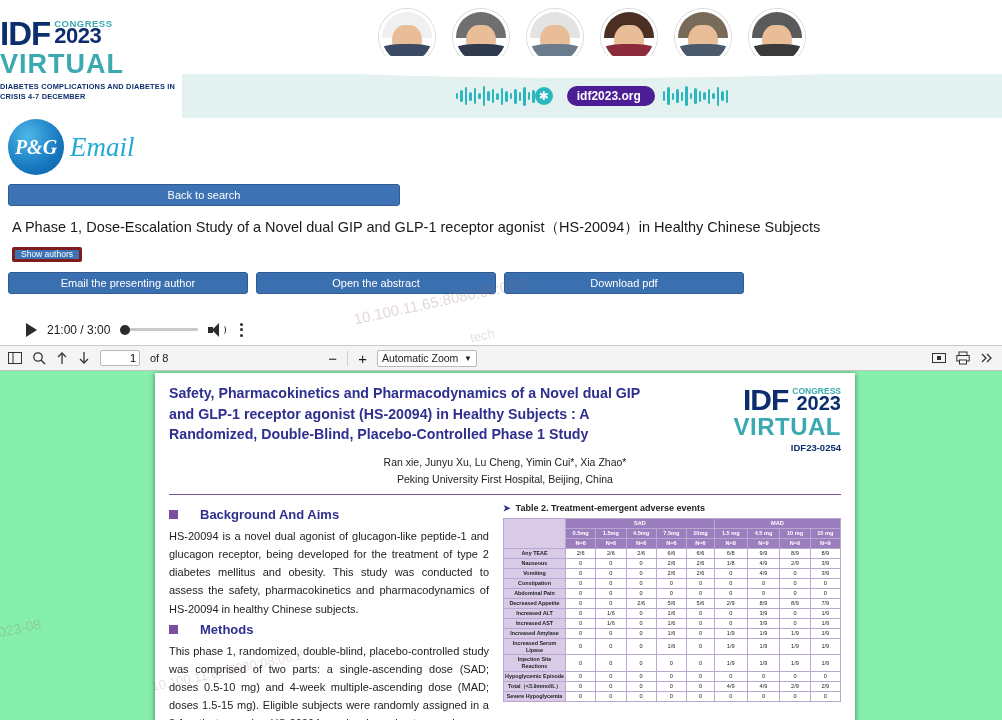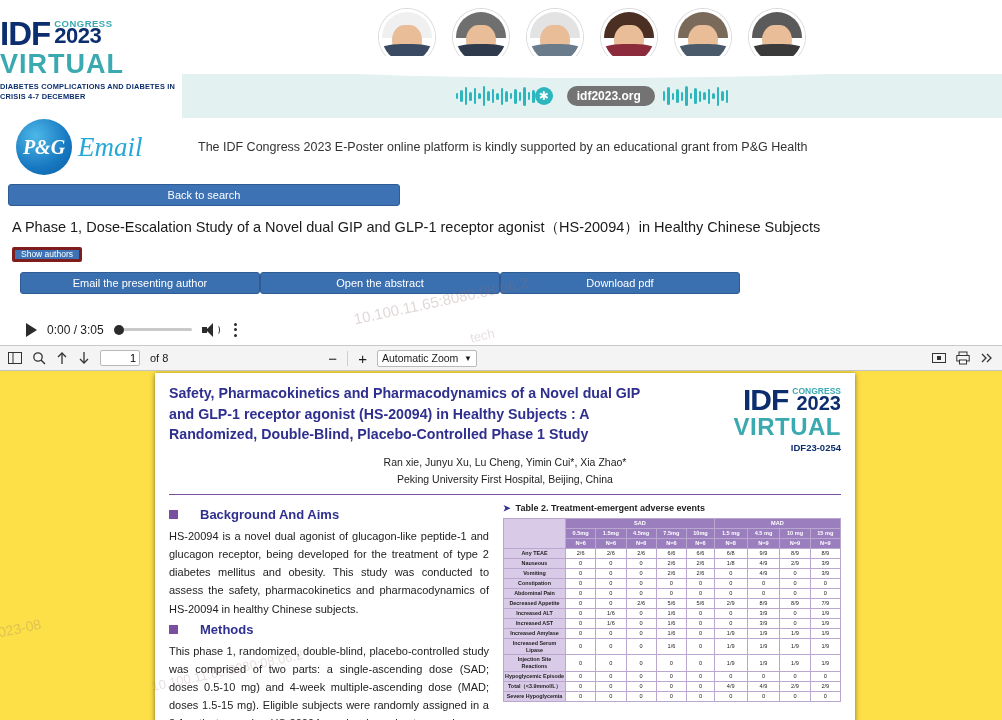--- a/index.html
+++ b/index.html
@@ -71,37 +71,37 @@
   }
   .wave-curve {
     position:absolute; left:0; right:0; top:-18px; height:22px;
     background:#ffffff;
     border-bottom-left-radius:50% 100%;
     border-bottom-right-radius:50% 100%;
   }
   .bars { display:flex; align-items:center; gap:2px; height:22px; }
   .bars span { width:2.5px; background:#2bb7bd; border-radius:2px; display:block; }
   .url-pill {
-    background:#737373; color:#fff; font-size:12px; font-weight:bold;
+    background:#4c1d95; color:#fff; font-size:12px; font-weight:bold;
     padding:3px 14px 3px 10px; border-radius:12px; margin:0 8px;
     position:relative; z-index:2;
   }
   .pill-dot {
     width:18px; height:18px; border-radius:50%; background:#2bb7bd; color:#fff;
     display:inline-flex; align-items:center; justify-content:center;
     font-size:12px; margin-right:6px; position:relative; z-index:3;
   }
 
   
   .sponsor {
     height:58px; display:flex; align-items:center; background:#ffffff;
     position:relative;
   }
   .pg-logo {
-    width:182px; flex:0 0 182px; height:58px; display:flex; align-items:center; padding-left:16px;
+    width:182px; flex:0 0 182px; height:58px; display:flex; align-items:center; padding-left:8px;
   }
   .pg-circle {
     width:56px; height:56px; border-radius:50%;
     background:radial-gradient(circle at 35% 30%, #4db8e8 0%, #1778c0 60%, #0b5ea3 100%);
     color:#fff; display:flex; align-items:center; justify-content:center;
     font-size:20px; font-weight:bold; font-style:italic;
     font-family:"Liberation Serif", serif;
     flex:0 0 56px;
   }
   .pg-health {
@@ -124,21 +124,21 @@
   .title {
     font-size:14.5px; color:#1a1a1a; margin:12px 0 6px 4px;
     font-family:"Liberation Sans", sans-serif;
   }
   .show-authors {
     display:inline-flex; align-items:center; justify-content:center;
     background:#3d73b4; color:#fff; font-size:8.5px;
     border:3px solid #7f1d1d; border-radius:2px;
     height:15px; padding:0 6px; margin-left:4px; cursor:pointer;
   }
-  .btn-row { display:flex; gap:0; margin-top:10px;margin-left:12px; }
+  .btn-row { display:flex; gap:8px; margin-top:10px; }
   .btn-row .btn { width:240px; }
 
   
   .player {
     height:44px; display:flex; align-items:center; gap:10px;
     padding-left:18px; margin-top:14px; position:relative;
   }
   .play-tri {
     width:0; height:0;
     border-left:11px solid #2b2b2b;
@@ -189,21 +189,21 @@
     width:100px; height:17px; border:1px solid #b9b9b9; background:#fff;
     font-size:10.5px; padding:0 4px; border-radius:2px;
     display:flex; align-items:center; justify-content:space-between;
     cursor:pointer;
   }
   .spacer { flex:1; }
 
   
   .pdf-area {
     position:absolute; left:0; right:0; top:371px; bottom:0;
-    background:#fde047; overflow:hidden;
+    background:#86efac; overflow:hidden;
   }
   .pdf-page {
     position:absolute; left:155px; top:2px; width:700px; height:400px;
     background:#fff; box-shadow:0 1px 5px rgba(0,0,0,.5);
     padding:10px 14px;
   }
   .poster-head { display:flex; justify-content:space-between; align-items:flex-start; }
   .poster-title {
     color:#2f2f8f; font-size:14.2px; font-weight:bold; line-height:1.45;
     max-width:500px;
@@ -344,37 +344,36 @@
       </div>
     </div>
   </div>
 </div>
 
 <div class="sponsor">
   <div class="pg-logo">
     <div class="pg-circle">P&amp;G</div>
     <div class="pg-health">Email</div>
   </div>
-  <div class="sponsor-text">The IDF Congress 2023 E-Poster online platform is kindly supported by an educational grant from P&amp;G Health</div>
 </div>
 
 <div class="content">
   <div class="btn btn-back">Back to search</div>
   <div class="title">A Phase 1, Dose-Escalation Study of a Novel dual GIP and GLP-1 receptor agonist（HS-20094）in Healthy Chinese Subjects</div>
   <div class="show-authors">Show authors</div>
   <div class="btn-row">
     <div class="btn">Email the presenting author</div>
     <div class="btn">Open the abstract</div>
     <div class="btn">Download pdf</div>
   </div>
 
   
   <div class="player">
     <div class="play-tri"></div>
-    <div class="time">0:00 / 3:05</div>
+    <div class="time">21:00 / 3:00</div>
     <div class="seek"></div>
     <div class="speaker">
       <div class="box"></div>
         <div class="cone"></div>
         <div class="arc"></div>
     </div>
     <div class="kebab">
         <i></i>
         <i></i>
         <i></i>

